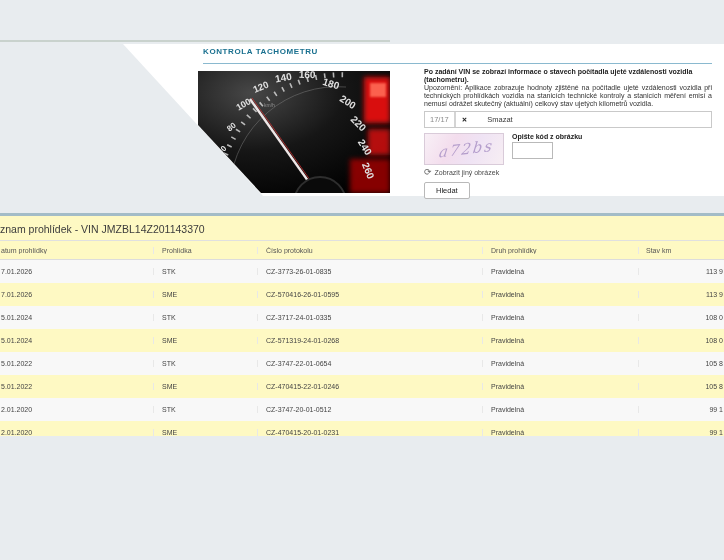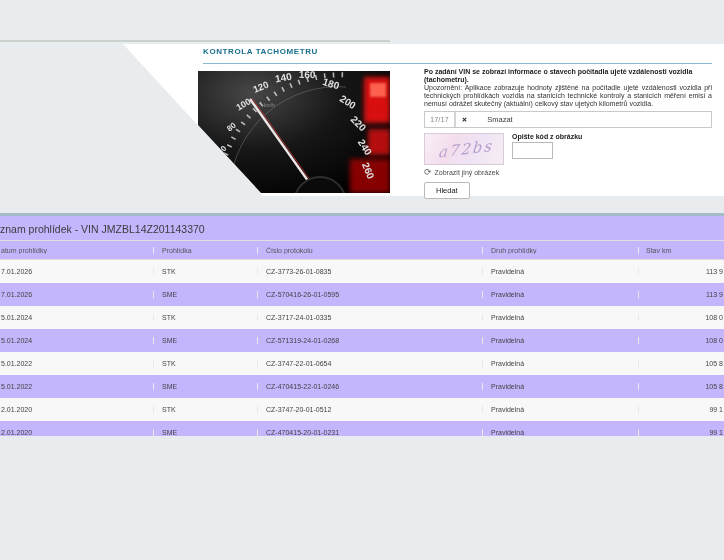--- a/index.html
+++ b/index.html
@@ -42,21 +42,21 @@
     position:absolute;left:14px;top:6px;font-family:"DejaVu Serif",serif;font-style:italic;
     font-size:15px;color:#ab93c6;letter-spacing:2px;opacity:.85;
     transform:rotate(-7deg) skewX(-14deg);
   }
   .captcha-label{font-size:7px;font-weight:bold;color:#222;}
   .captcha-input{display:block;margin-top:2px;width:41px;height:17px;border:1px solid #b9b9b9;font:7.5px "Liberation Sans",sans-serif;padding:0 3px;outline:none;background:#fff;}
   .refresh-row{margin-top:3px;display:flex;align-items:center;gap:3px;font-size:7px;color:#4a4a4a;cursor:pointer;width:fit-content;}
   .refresh-glyph{font-size:9px;line-height:9px;color:#666;}
   .hledat-btn{margin-top:5px;display:inline-block;border:1px solid #b9b9b9;border-radius:2px;background:#fff;padding:3px 11px;font:7.5px "Liberation Sans",sans-serif;color:#222;cursor:pointer;}
   .results{
-    position:absolute;left:0;top:173px;width:724px;height:329px;background:#c4b5fd;
+    position:absolute;left:0;top:173px;width:724px;height:329px;background:#fef9c3;
     border-top:3px solid #a3bcc7;
   }
   .results-heading{margin:7px 0 0 0;font-size:10.5px;font-weight:normal;color:#3c3c3c;}
   .dtable{margin-top:5px;width:724px;font-size:7px;}
   .thead{display:flex;height:20px;align-items:center;border-top:1px solid #e0e0e0;border-bottom:1px solid #dcdcdc;color:#555;}
   .trow{display:flex;height:23px;align-items:center;color:#444;}
   .tbody{border-bottom:1px solid #e3e3e3;}
   .tbody .trow:nth-child(odd){background:#f8f8f8;}
   .c1{width:153px;padding-left:1px;}
   .c2{width:104px;padding-left:8px;border-left:1px solid #e8e8e8;}

